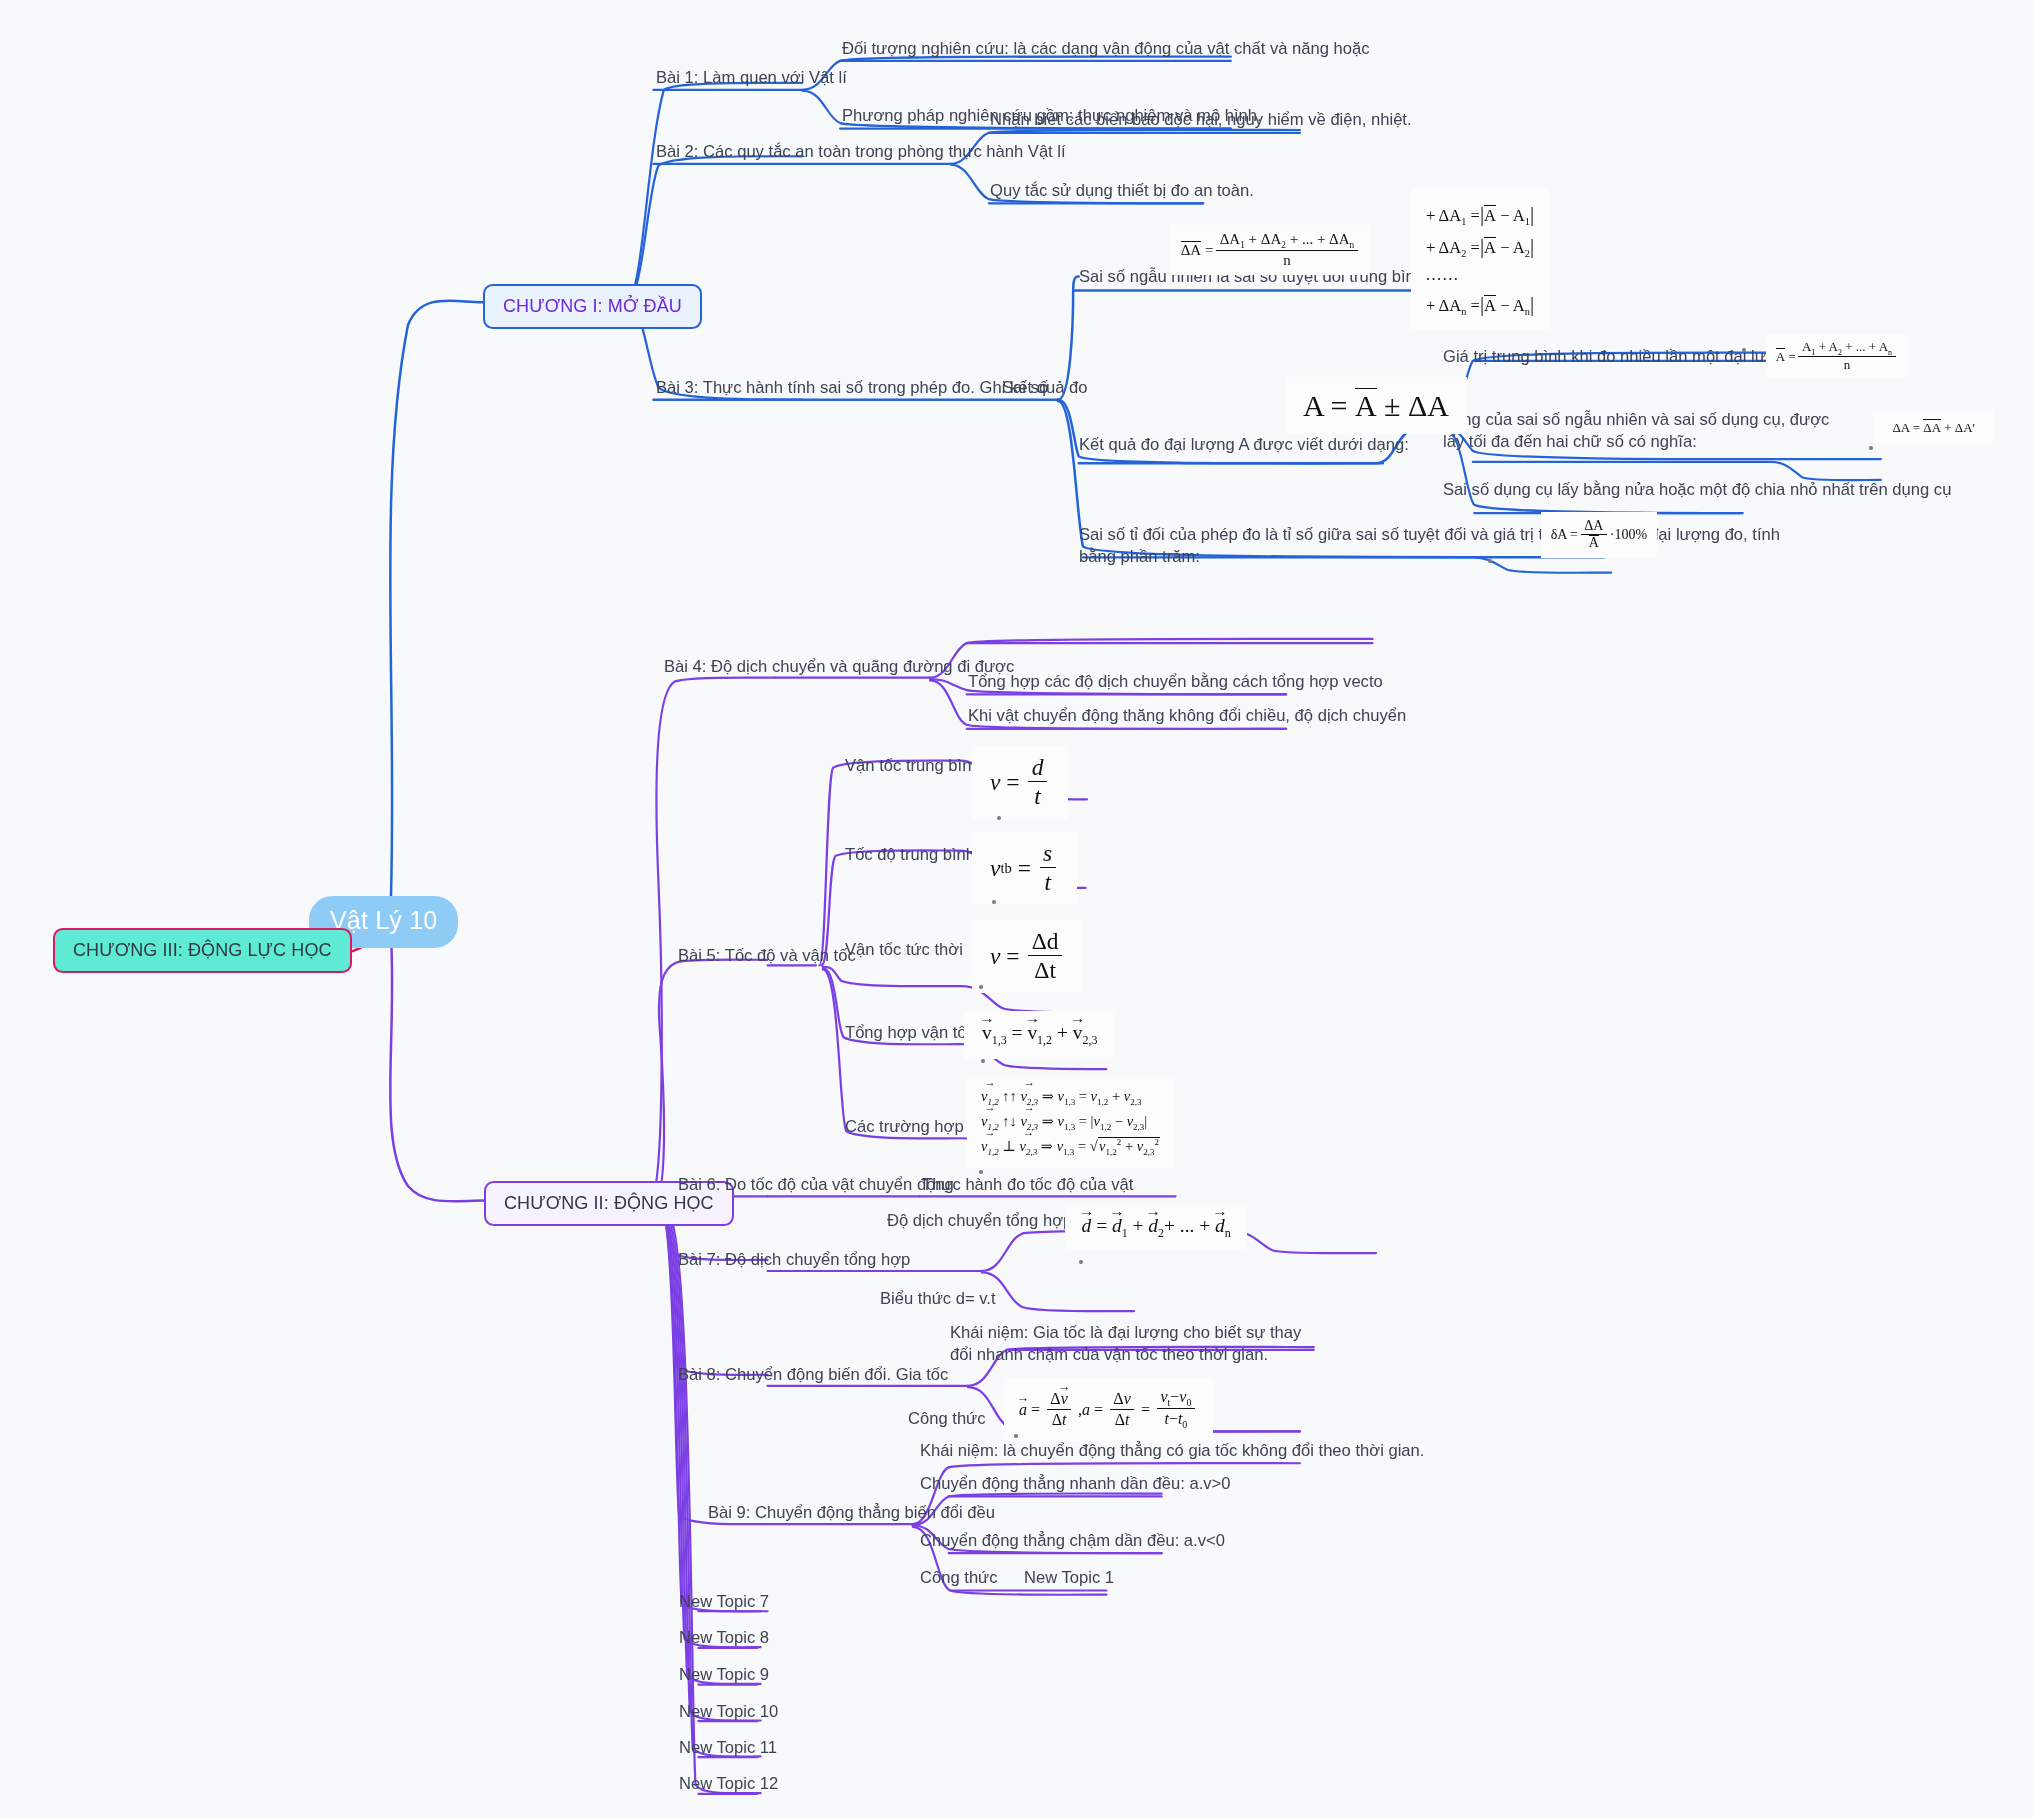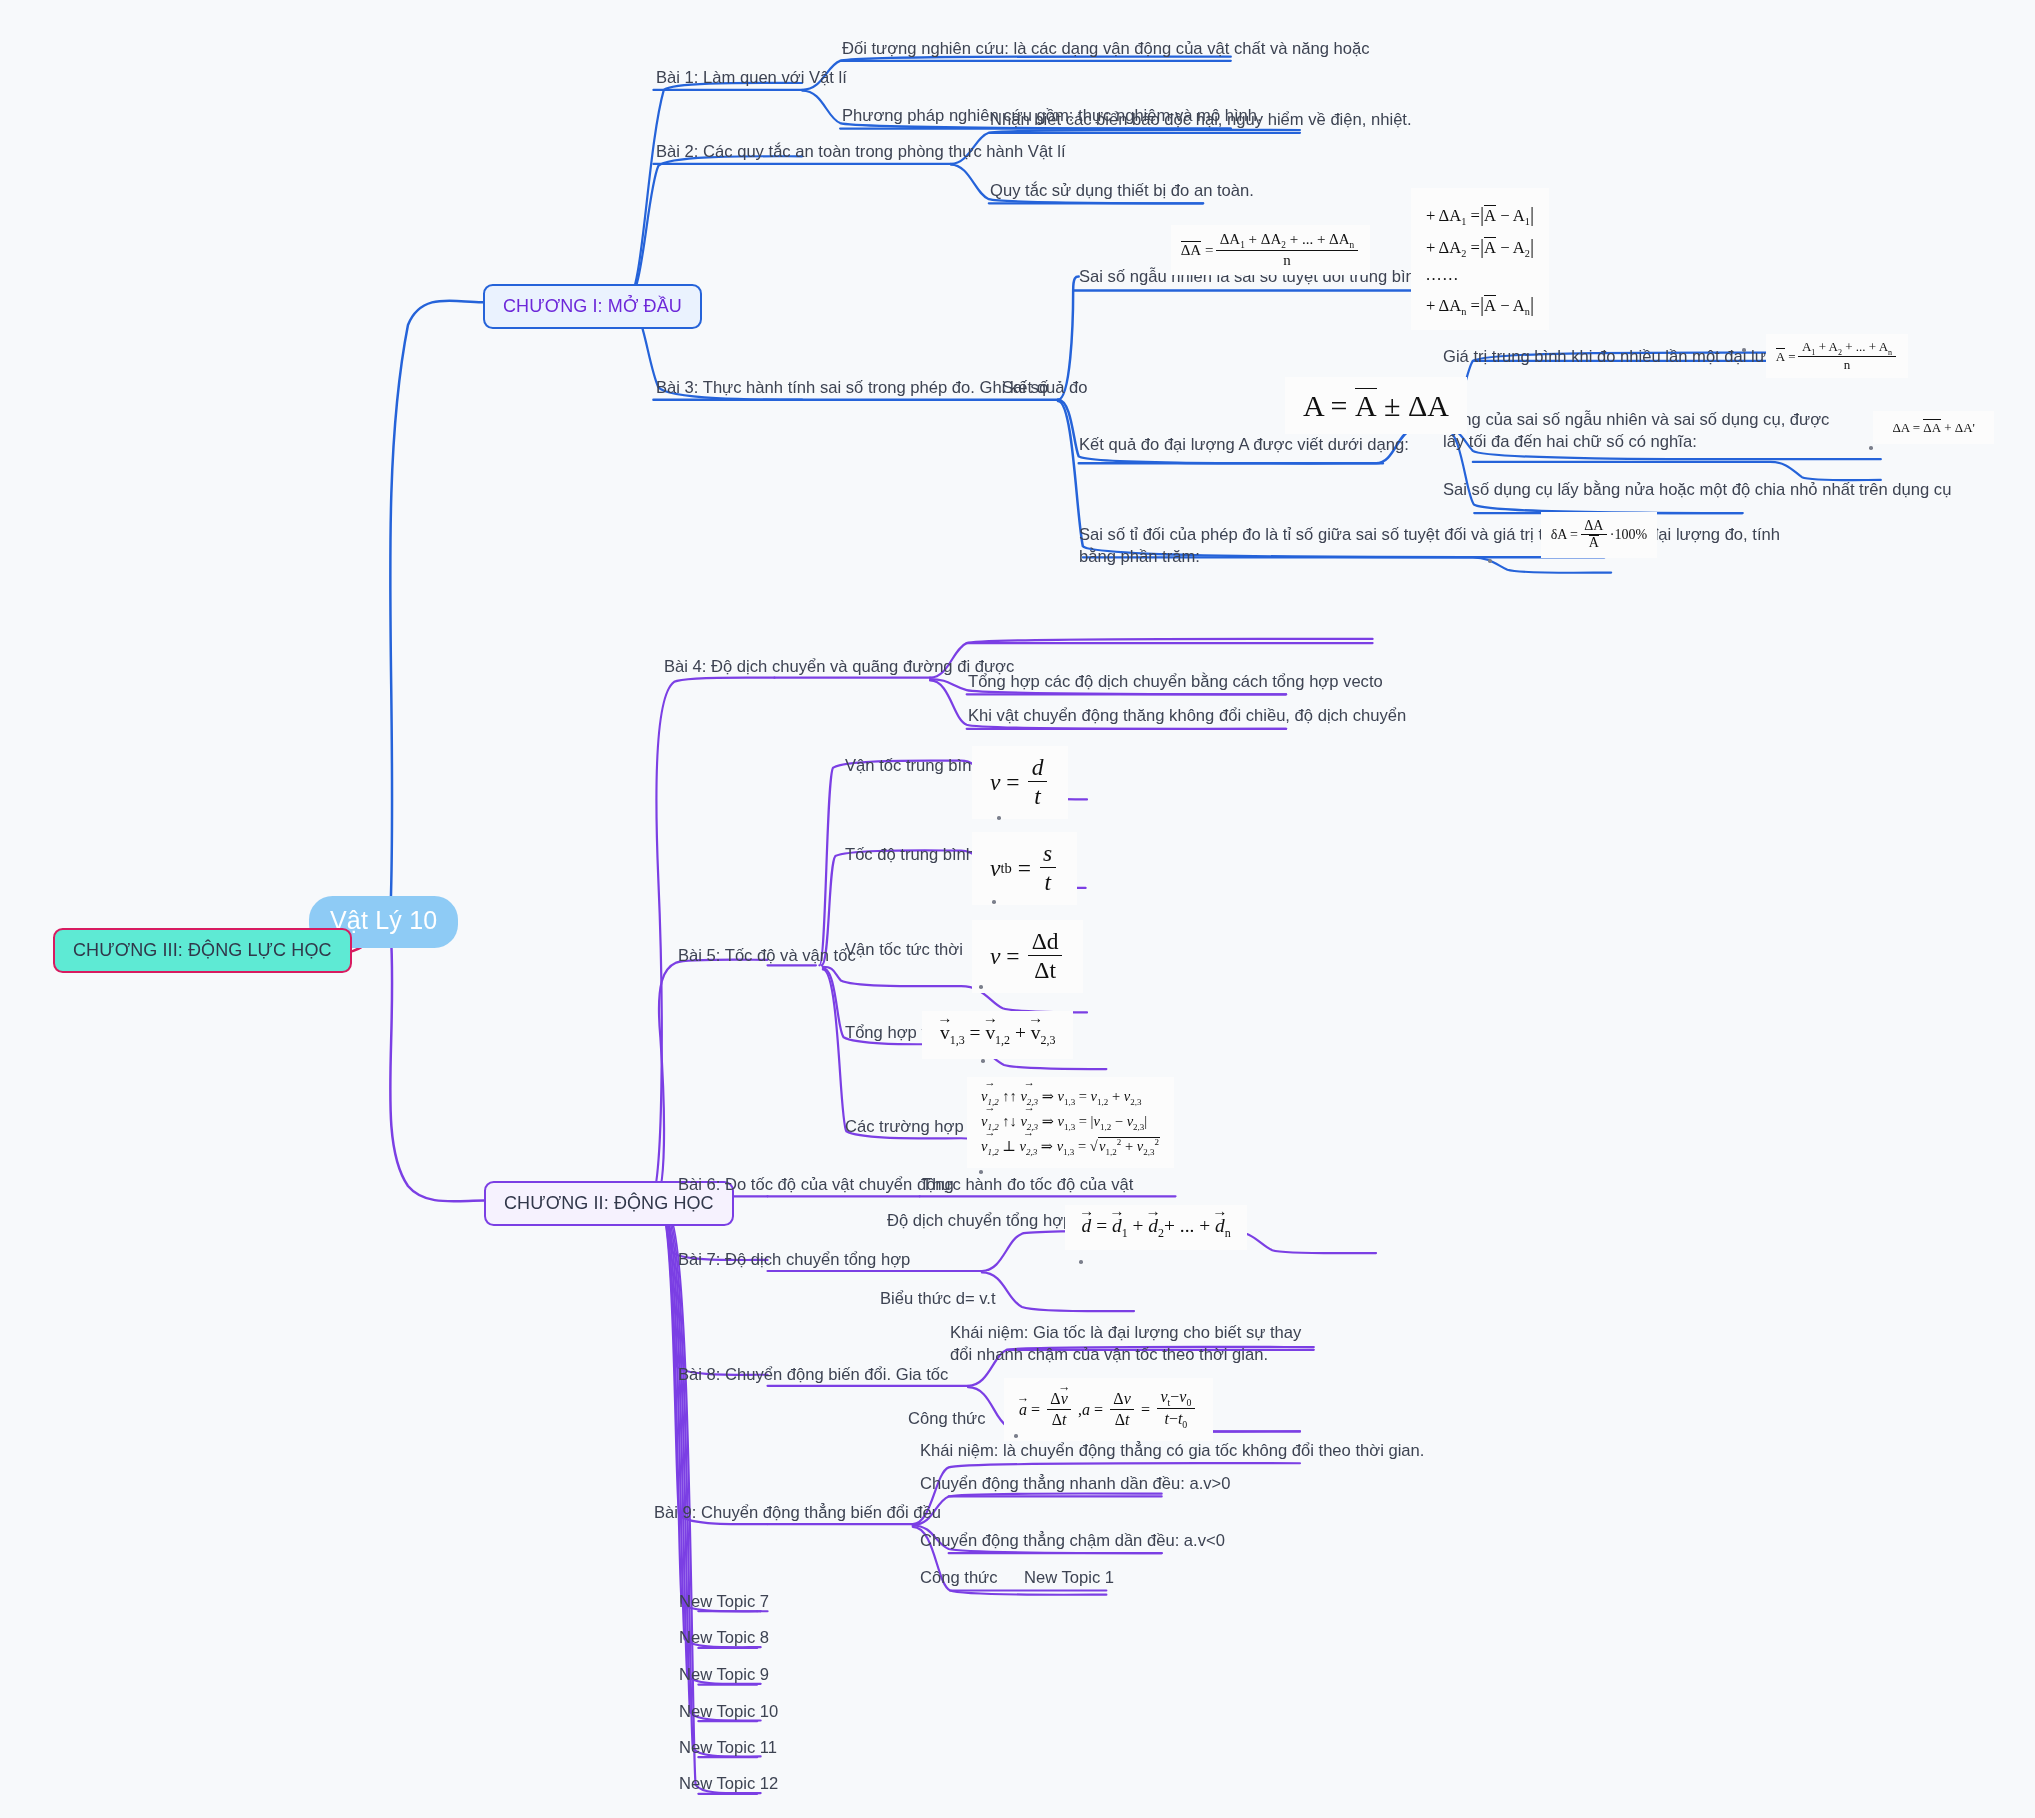--- a/index.html
+++ b/index.html
@@ -285,21 +285,21 @@
   <div class="node leaf" style="left:922px; top:1174px;">Thực hành đo tốc độ của vật</div>
 
   <div class="node leaf" style="left:678px; top:1249px;">Bài 7: Độ dịch chuyển tổng hợp</div>
   <div class="node leaf" style="left:887px; top:1210px;">Độ dịch chuyển tổng hợp</div>
   <div class="node leaf" style="left:880px; top:1288px;">Biểu thức d= v.t</div>
 
   <div class="node leaf" style="left:678px; top:1364px;">Bài 8: Chuyển động biến đổi. Gia tốc</div>
   <div class="node leaf wrap" style="left:950px; top:1322px; width:377px;">Khái niệm: Gia tốc là đại lượng cho biết sự thay đổi nhanh chậm của vận tốc theo thời gian.</div>
   <div class="node leaf" style="left:908px; top:1408px;">Công thức</div>
 
-  <div class="node leaf" style="left:654px; top:1502px;">Bài 9: Chuyển động thẳng biến đổi đều</div>
+  <div class="node leaf" style="left:708px; top:1502px;">Bài 9: Chuyển động thẳng biến đổi đều</div>
   <div class="node leaf" style="left:920px; top:1440px;">Khái niệm: là chuyển động thẳng có gia tốc không đổi theo thời gian.</div>
   <div class="node leaf" style="left:920px; top:1473px;">Chuyển động thẳng nhanh dần đều: a.v&gt;0</div>
   <div class="node leaf" style="left:920px; top:1530px;">Chuyển động thẳng chậm dần đều: a.v&lt;0</div>
   <div class="node leaf" style="left:920px; top:1567px;">Công thức</div>
   <div class="node leaf" style="left:1024px; top:1567px;">New Topic 1</div>
 
   <div class="node leaf" style="left:679px; top:1591px;">New Topic 7</div>
   <div class="node leaf" style="left:679px; top:1627px;">New Topic 8</div>
   <div class="node leaf" style="left:679px; top:1664px;">New Topic 9</div>
   <div class="node leaf" style="left:679px; top:1701px;">New Topic 10</div>
@@ -363,21 +363,21 @@
   </div>
 
   <div class="formula" style="left:972px; top:920px; font-size:23.5px; padding:8.3px 18px;">
     <span class="it">v</span>&nbsp;=&nbsp;
     <span class="frac">
         <span class="num">Δd</span>
         <span class="den">Δt</span>
       </span>
   </div>
 
-  <div class="formula" style="left:922px; top:1011px; font-size:19.4px; padding:11px 18px;">
+  <div class="formula" style="left:964px; top:1011px; font-size:19.4px; padding:11px 18px;">
     <span><span class="vecbar">v</span><sub>1,3</sub> = <span class="vecbar">v</span><sub>1,2</sub> + <span class="vecbar">v</span><sub>2,3</sub></span>
   </div>
 
   <div class="formula" style="left:967px; top:1077px; font-size:14.5px; flex-direction:column; align-items:flex-start; padding:8.3px 14px;">
     <span class="mathline"><span class="vecbar it">v<sub>1,2</sub></span> ↑↑ <span class="vecbar it">v<sub>2,3</sub></span> ⇒ <span class="it">v</span><sub>1,3</sub> = <span class="it">v</span><sub>1,2</sub> + <span class="it">v</span><sub>2,3</sub></span>
     <span class="mathline"><span class="vecbar it">v<sub>1,2</sub></span> ↑↓ <span class="vecbar it">v<sub>2,3</sub></span> ⇒ <span class="it">v</span><sub>1,3</sub> = |<span class="it">v</span><sub>1,2</sub> − <span class="it">v</span><sub>2,3</sub>|</span>
     <span class="mathline"><span class="vecbar it">v<sub>1,2</sub></span> ⊥ <span class="vecbar it">v<sub>2,3</sub></span> ⇒ <span class="it">v</span><sub>1,3</sub> = √<span style="border-top:1px solid #111; padding:0 1.4px;"><span class="it">v</span><sub>1,2</sub><sup>2</sup> + <span class="it">v</span><sub>2,3</sub><sup>2</sup></span></span>
   </div>
 
   <div class="formula" style="left:1065px; top:1205px; font-size:19.4px; padding:9.7px 16.6px;">

